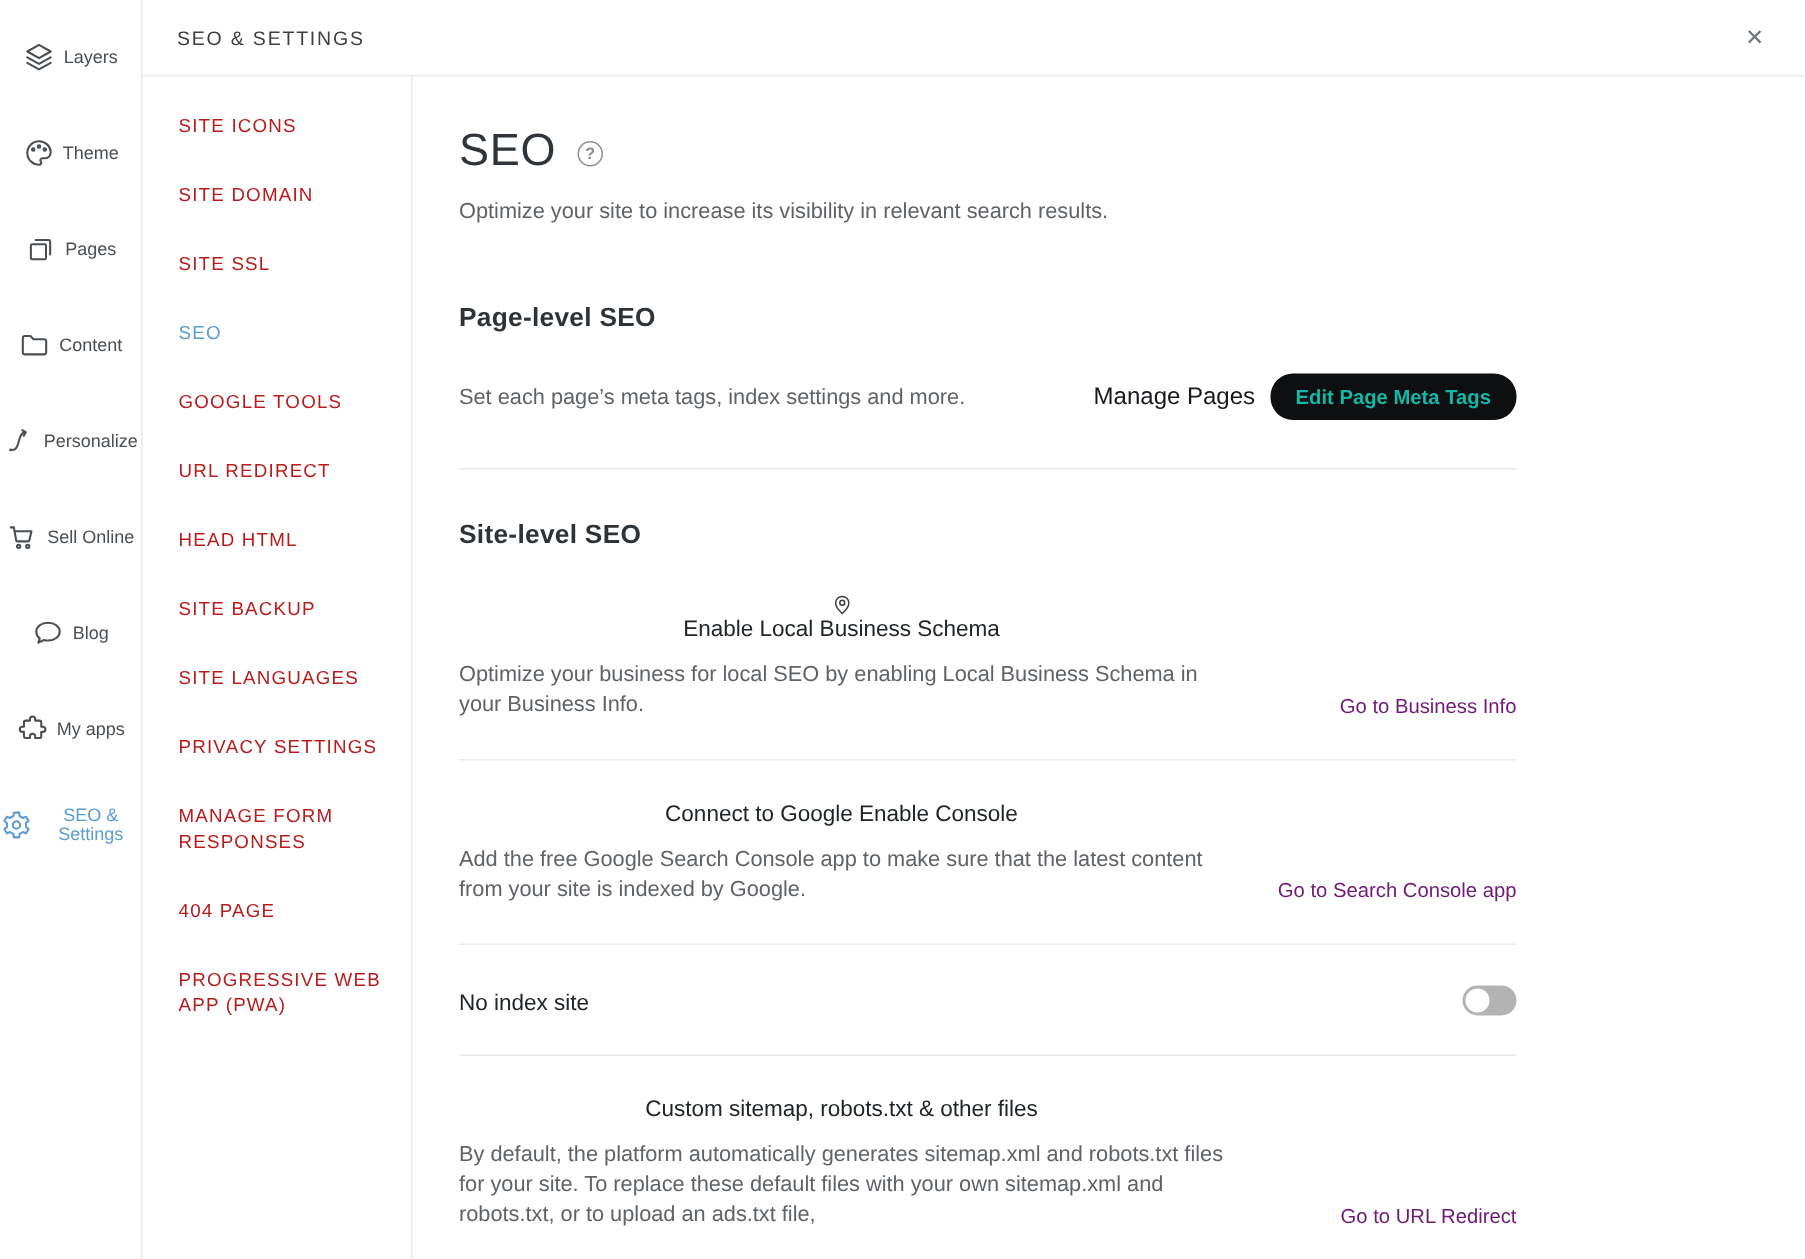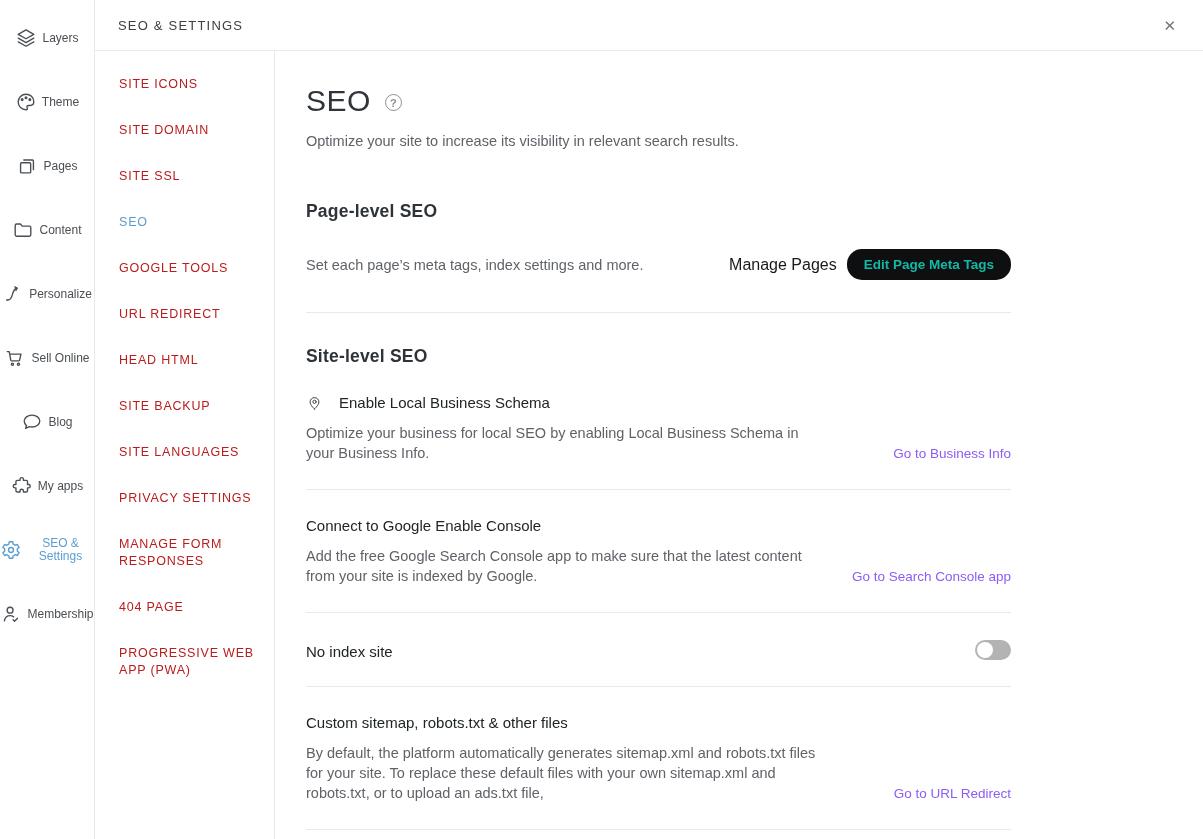--- a/index.html
+++ b/index.html
@@ -63,26 +63,26 @@
   .pl-desc{font-size:14.5px;color:var(--text_muted);}
   .pl-actions{margin-left:auto;display:flex;align-items:center;gap:10px;}
   .text-btn{font-size:16px;font-weight:500;color:#17191c;cursor:pointer;white-space:nowrap;}
   .pill-btn{background:var(--button_bg);color:#14b8a6;border:none;border-radius:15px;
     font-family:inherit;font-size:13.5px;font-weight:700;padding:8px 17px;
     cursor:pointer;white-space:nowrap;}
 
   .sl-row{display:flex;align-items:flex-end;padding:27px 0 26px 0;
     border-bottom:1px solid var(--border);}
   .sl-left{max-width:510px;}
-  .sl-title{font-size:15px;color:#202528;display:flex;align-items:center;gap:16px;}
+  .sl-title{font-size:15px;color:#202528;display:flex;align-items:center;gap:0;flex-direction:column;}
   .sl-title .pin{width:17px;height:17px;}
   .sl-title .pin svg{width:17px;height:17px;stroke:#3c4043;fill:none;
     stroke-width:1.4;stroke-linecap:round;stroke-linejoin:round;}
   .sl-desc{margin-top:12px;font-size:14.5px;line-height:20px;color:var(--text_muted);}
-  .sl-action{margin-left:auto;font-size:13.5px;font-weight:500;color:#8b5cf6;
+  .sl-action{margin-left:auto;font-size:13.5px;font-weight:500;color:#701a75;
     cursor:pointer;white-space:nowrap;padding-bottom:2px;}
 
   .toggle{margin-left:auto;width:36px;height:20px;border-radius:10px;
     background:var(--toggle_off);position:relative;cursor:pointer;flex:0 0 36px;}
   .toggle .knob{position:absolute;left:2px;top:2px;width:16px;height:16px;
     border-radius:50%;background:#fff;}
 </style>
 </head>
 <body>
 
@@ -176,30 +176,20 @@
     <div class="iconbar-item active">
       <span class="ic">
         <svg viewBox="0 0 24 24">
             <circle cx="12" cy="12" r="2.7"></circle>
             <path d="M18.9 13.4c.08-.9.08-1.9 0-2.8l1.9-1.5-1.8-3.1-2.3.9c-.7-.6-1.5-1-2.4-1.3L13.9 3h-3.8l-.4 2.6c-.9.3-1.7.7-2.4 1.3l-2.3-.9-1.8 3.1 1.9 1.5c-.08.9-.08 1.9 0 2.8l-1.9 1.5 1.8 3.1 2.3-.9c.7.6 1.5 1 2.4 1.3l.4 2.6h3.8l.4-2.6c.9-.3 1.7-.7 2.4-1.3l2.3.9 1.8-3.1z"></path>
           </svg>
       </span>
       <span class="lbl">SEO &amp; Settings</span>
     </div>
 
-    <div class="iconbar-item">
-      <span class="ic">
-        <svg viewBox="0 0 24 24">
-            <circle cx="11" cy="7.8" r="3.2"></circle>
-            <path d="M4.8 19.5c.6-3.6 3-5.7 6.2-5.7 1.5 0 2.8.5 3.9 1.3"></path>
-            <path d="M14.3 18.3l1.6 1.6 3.2-3.2"></path>
-          </svg>
-      </span>
-      <span class="lbl">Membership</span>
-    </div>
 
   </div>
 
   <div class="panel">
 
     <div class="panel-header">
       <span class="panel-title">SEO &amp; SETTINGS</span>
       <span class="close-btn">✕</span>
     </div>
 

